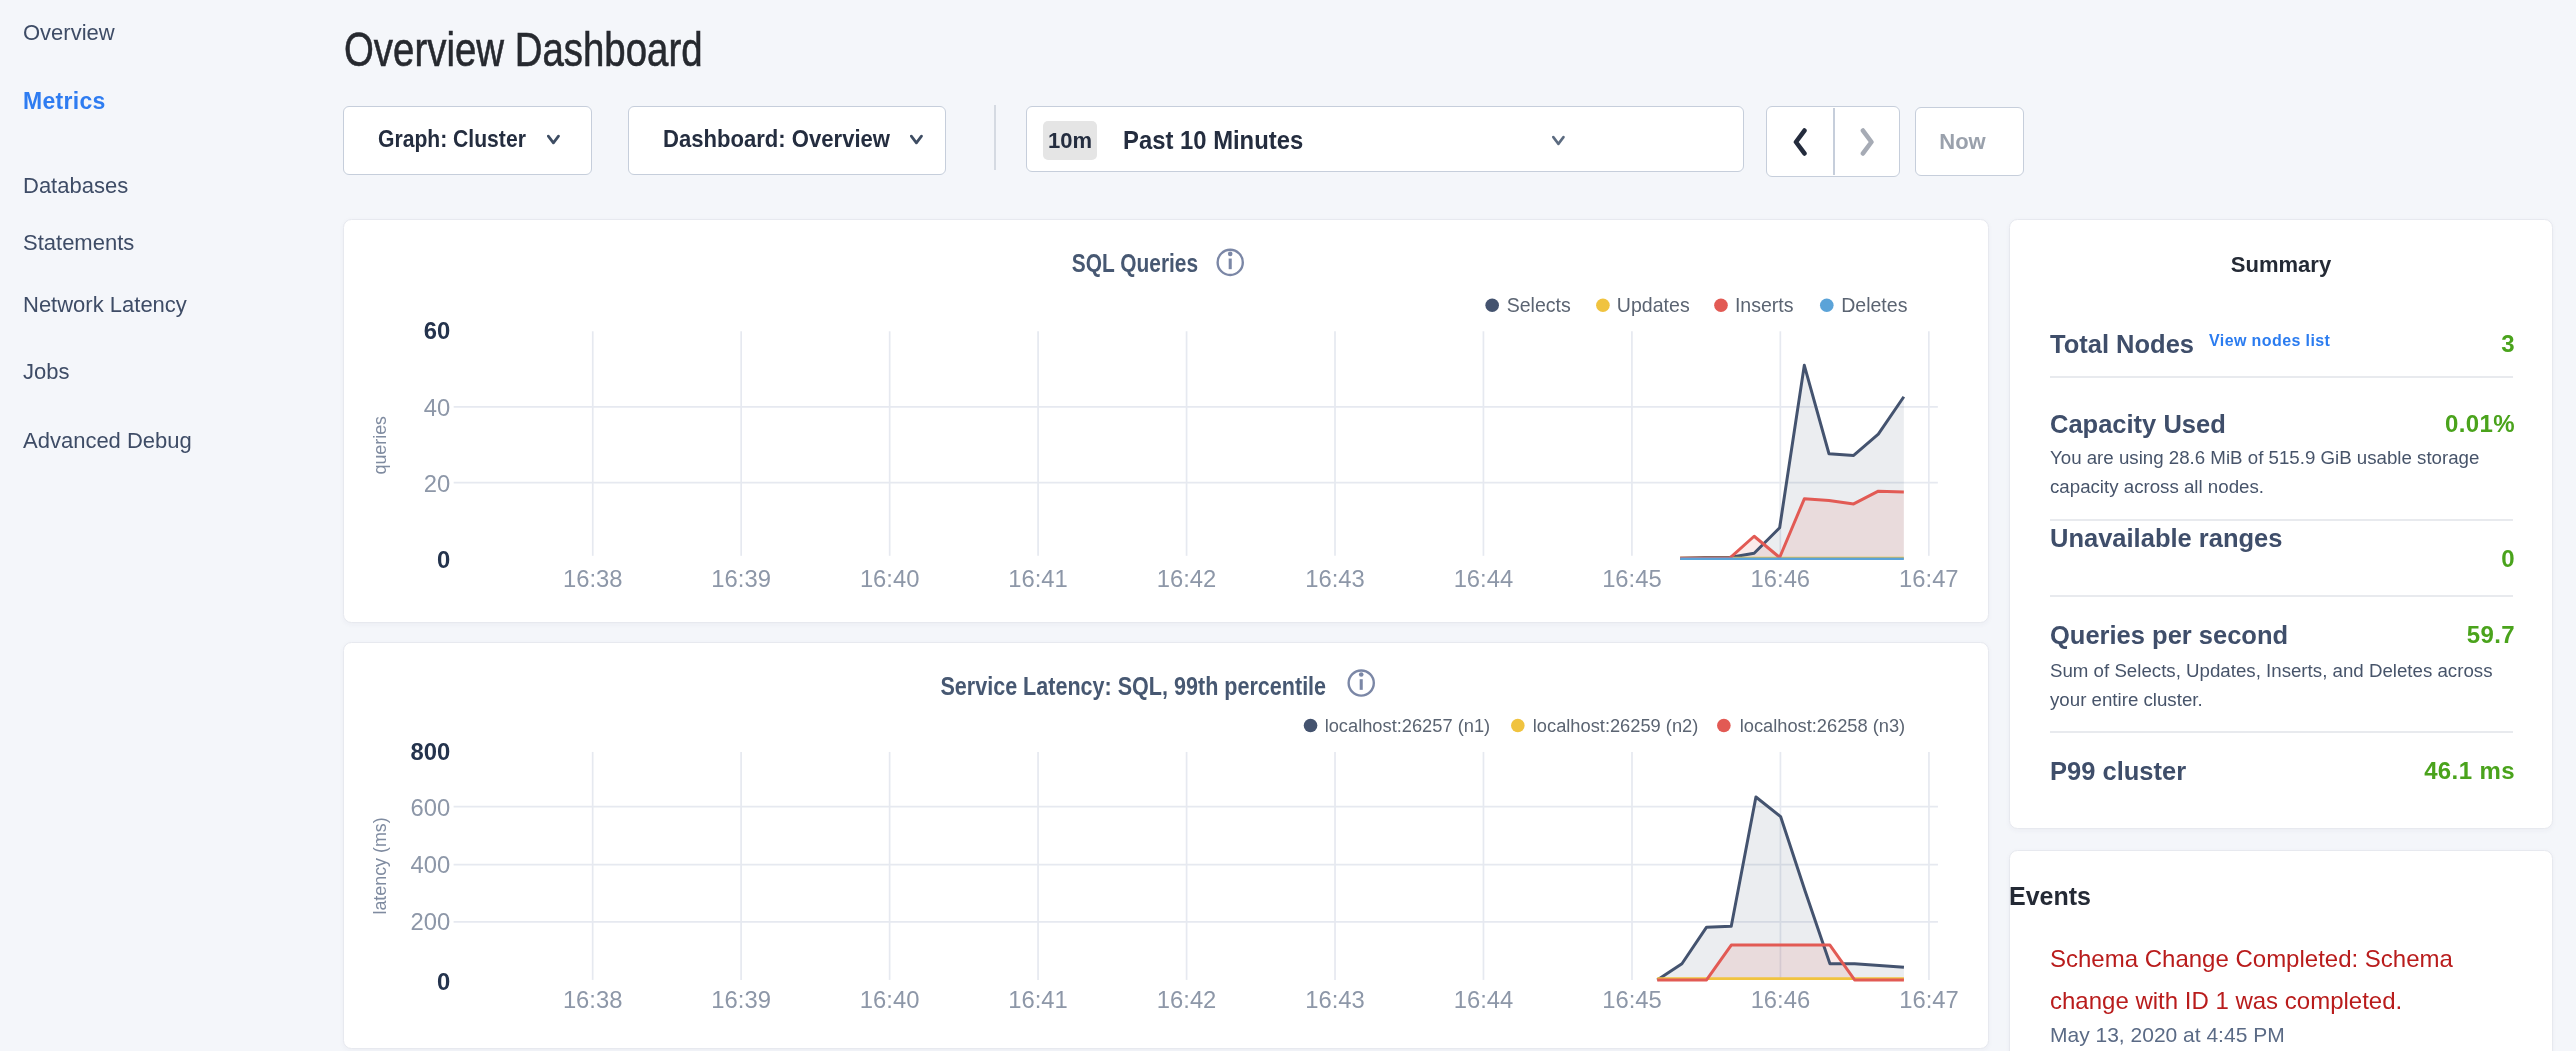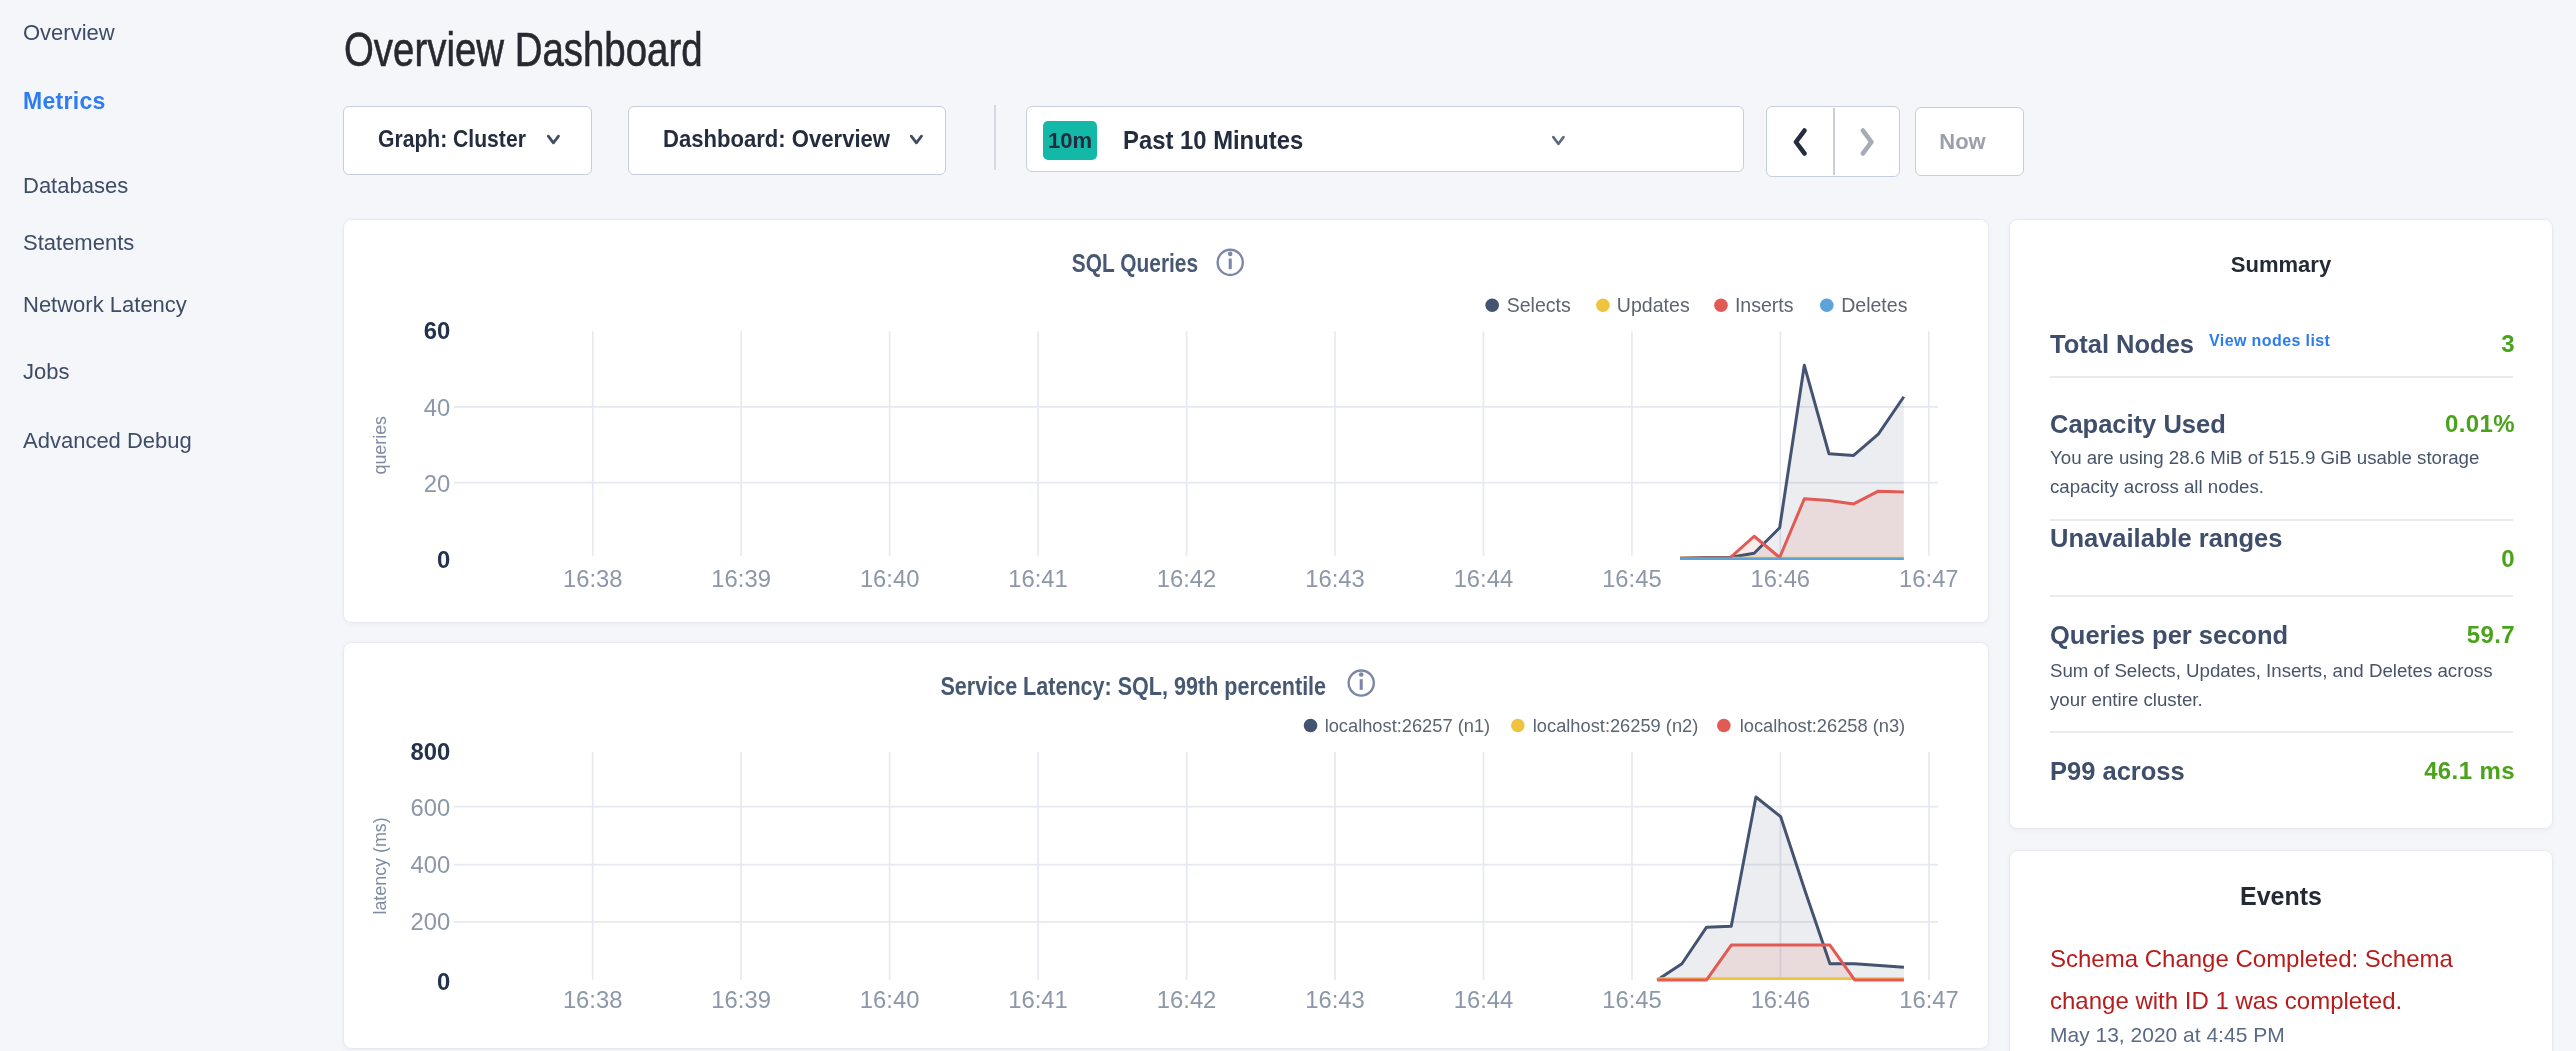--- a/index.html
+++ b/index.html
@@ -35,21 +35,21 @@
 
 <div class="btnbox" style="left:628px;top:106px;width:318px;height:69px;"></div>
 <div class="ddtext" style="left:663px;top:127px;transform:scale(0.92,1);">Dashboard: Overview</div>
 <svg class="abs" style="left:910px;top:134px;" width="12.8" height="11" viewBox="0 0 15 13">
     <path d="M1.5 2.5 L7.5 10.5 L13.5 2.5" fill="none" stroke="#3e4d63" stroke-width="3.2" stroke-linecap="round" stroke-linejoin="round"></path>
   </svg>
 
 <div class="abs" style="left:994px;top:105px;width:1.7px;height:65px;background:#d5dae2;"></div>
 
 <div class="btnbox" style="left:1026px;top:106px;width:718px;height:66px;"></div>
-<div class="abs" style="left:1043px;top:121px;width:54px;height:39px;background:#14b8a6;border-radius:5.1px;text-align:center;line-height:39px;font-size:22px;font-weight:bold;color:#242d3f;">10m</div>
+<div class="abs" style="left:1043px;top:121px;width:54px;height:39px;background:#e5e5e5;border-radius:5.1px;text-align:center;line-height:39px;font-size:22px;font-weight:bold;color:#242d3f;">10m</div>
 <div class="ddtext" style="left:1123px;top:128px;font-size:25.5px;transform:scale(0.935,1);">Past 10 Minutes</div>
 <svg class="abs" style="left:1552px;top:135px;" width="12.8" height="11" viewBox="0 0 15 13">
     <path d="M1.5 2.5 L7.5 10.5 L13.5 2.5" fill="none" stroke="#5c6b80" stroke-width="3" stroke-linecap="round" stroke-linejoin="round"></path>
   </svg>
 
 <div class="btnbox" style="left:1766px;top:106px;width:134px;height:71px;"></div>
 <div class="abs" style="left:1833px;top:108px;width:1.7px;height:67px;background:#c6cedb;"></div>
 <svg class="abs" style="left:1790px;top:128px;" width="20.4" height="28" viewBox="0 0 24 33">
     <path d="M17 3 L7 16.5 L17 30" fill="none" stroke="#242c3d" stroke-width="5.4" stroke-linecap="round" stroke-linejoin="round"></path>
   </svg>
@@ -187,20 +187,20 @@
 
 <div class="sumlabel" style="top:526px;">Unavailable ranges</div>
 <div class="sumval" style="top:547px;">0</div>
 <div class="divider" style="top:595px;"></div>
 
 <div class="sumlabel" style="top:623px;">Queries per second</div>
 <div class="sumval" style="top:623px;">59.7</div>
 <div class="sumdesc" style="top:656px;">Sum of Selects, Updates, Inserts, and Deletes across<br>your entire cluster.</div>
 <div class="divider" style="top:731px;"></div>
 
-<div class="sumlabel" style="top:759px;">P99 across</div>
+<div class="sumlabel" style="top:759px;">P99 cluster</div>
 <div class="sumval" style="top:759px;">46.1 ms</div>
 
 <div class="card" style="left:2009px;top:850px;width:544px;height:238px;"></div>
-<div class="abs" style="left:2009px;top:884px;width:544px;text-align:center;font-size:25px;line-height:1;font-weight:bold;color:#242a35;">Events</div>
+<div class="abs" style="left:2009px;top:884px;width:544px;text-align:left;font-size:25px;line-height:1;font-weight:bold;color:#242a35;">Events</div>
 <div class="abs" style="left:2050px;top:938px;font-size:24px;line-height:42px;color:#b91c1c;">Schema Change Completed: Schema<br>change with ID 1 was completed.</div>
 <div class="abs" style="left:2050px;top:1024px;font-size:21px;line-height:1;color:#5a6a85;text-align:center;">May 13, 2020 at 4:45 PM</div>
 
 
 </body></html>

